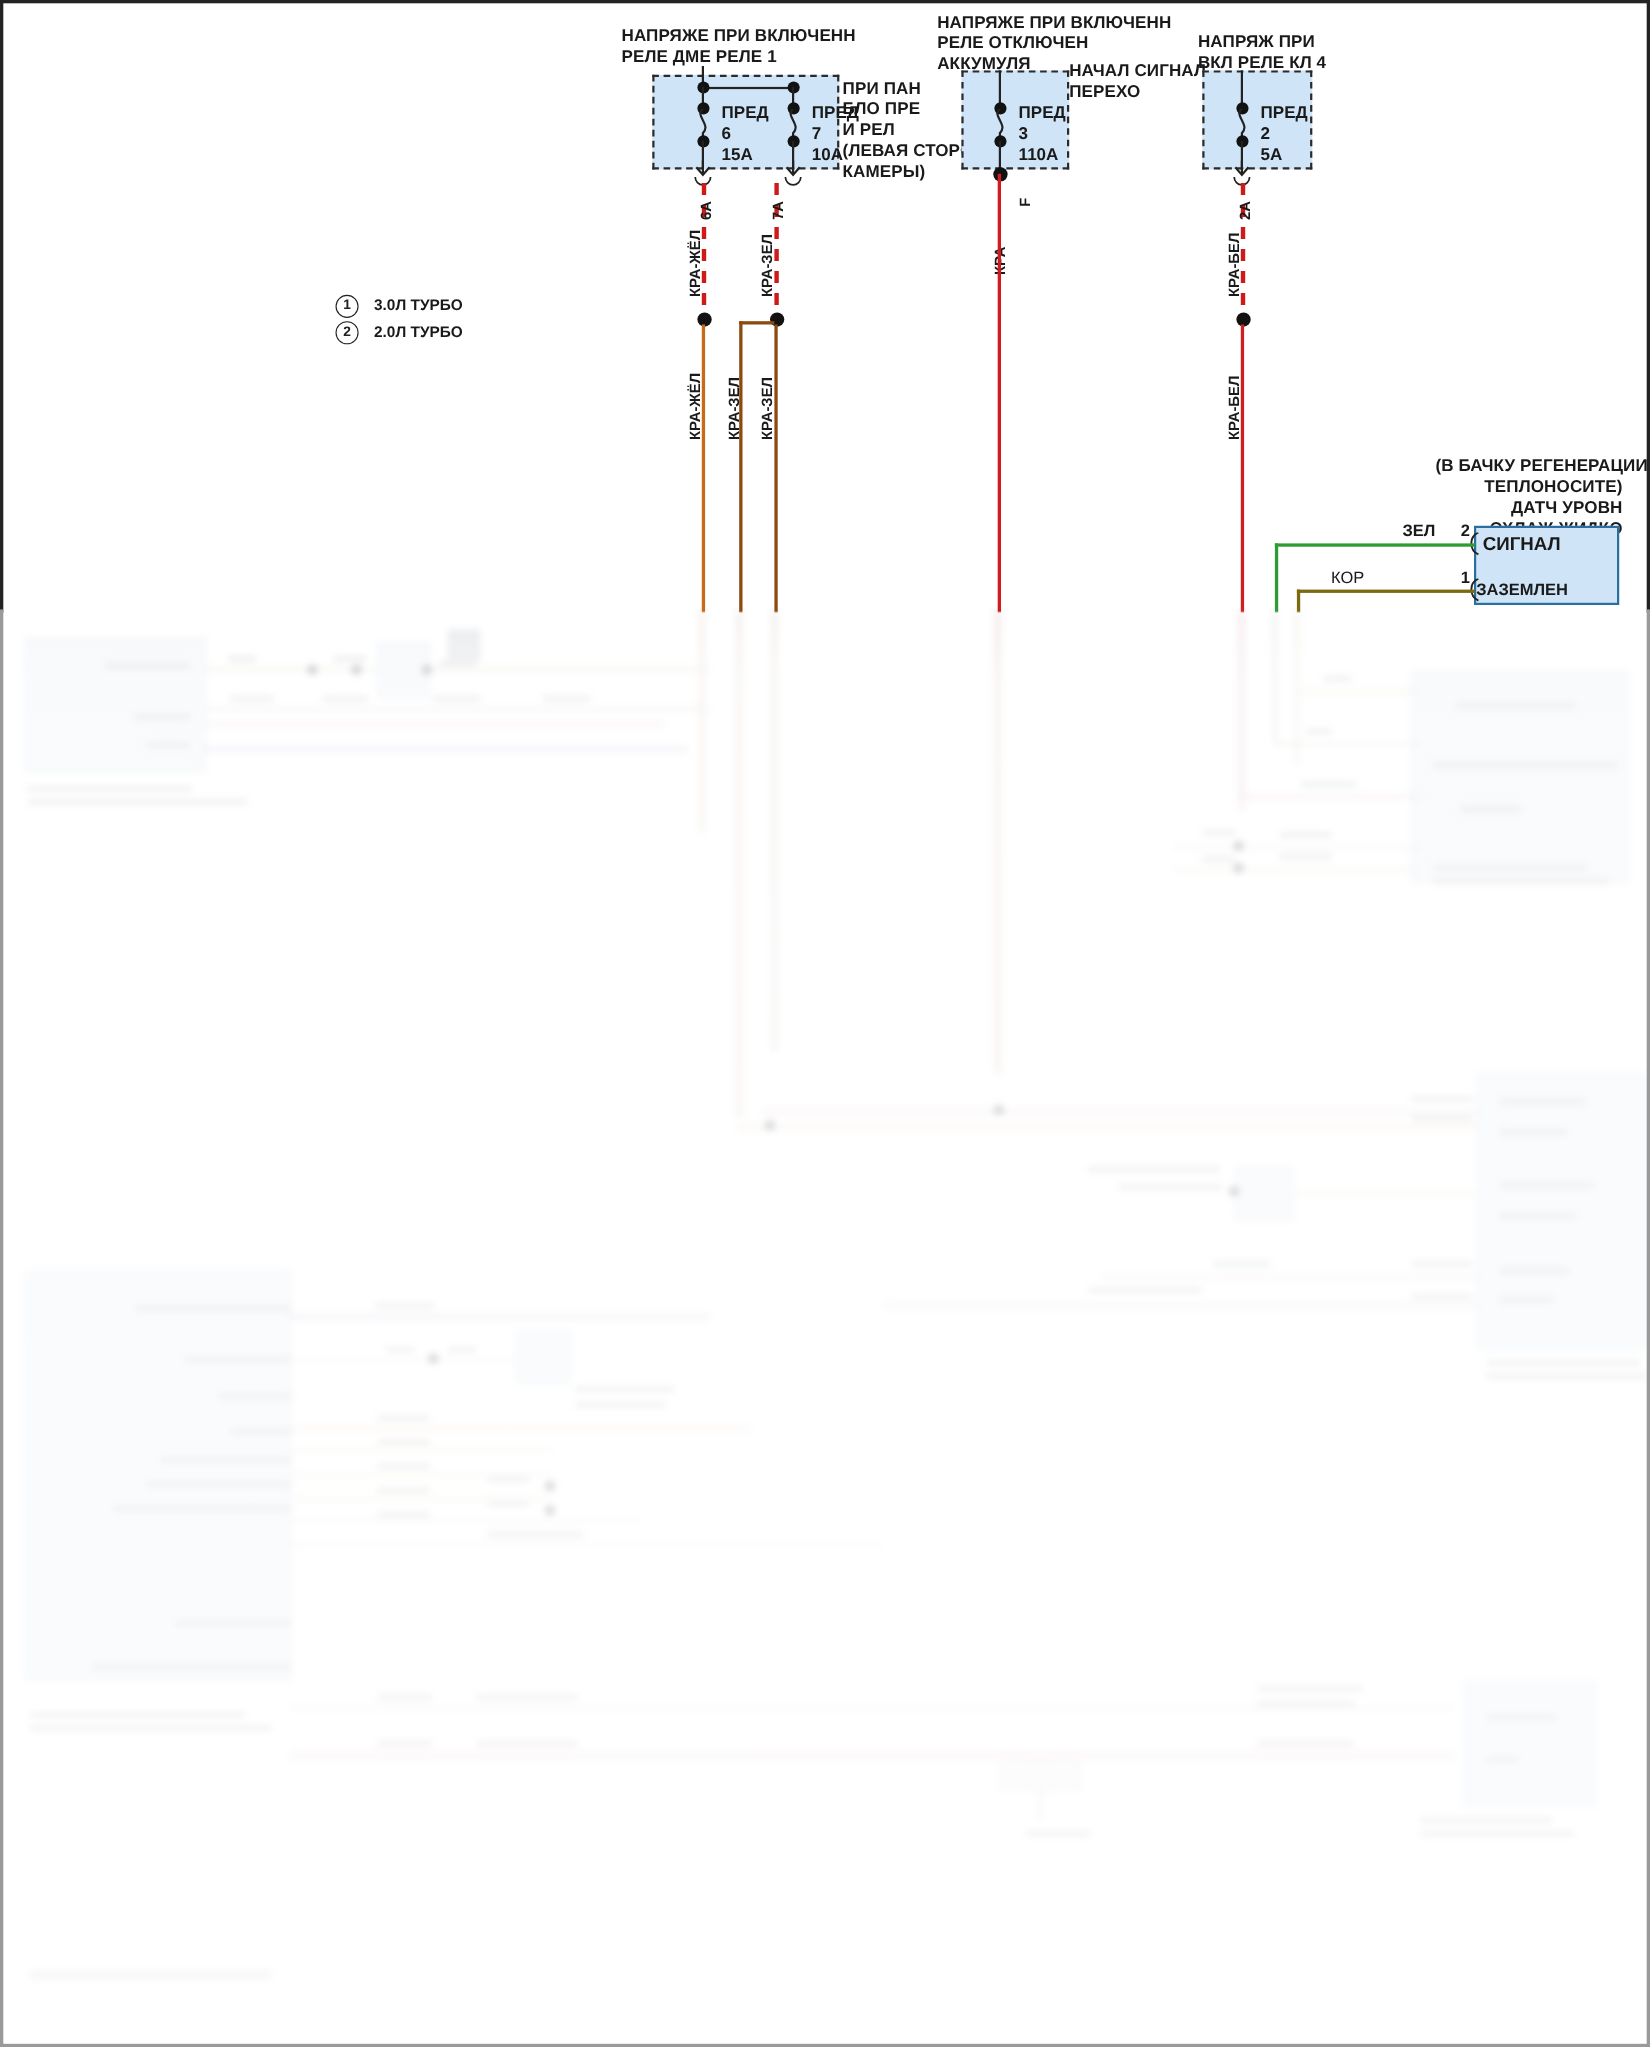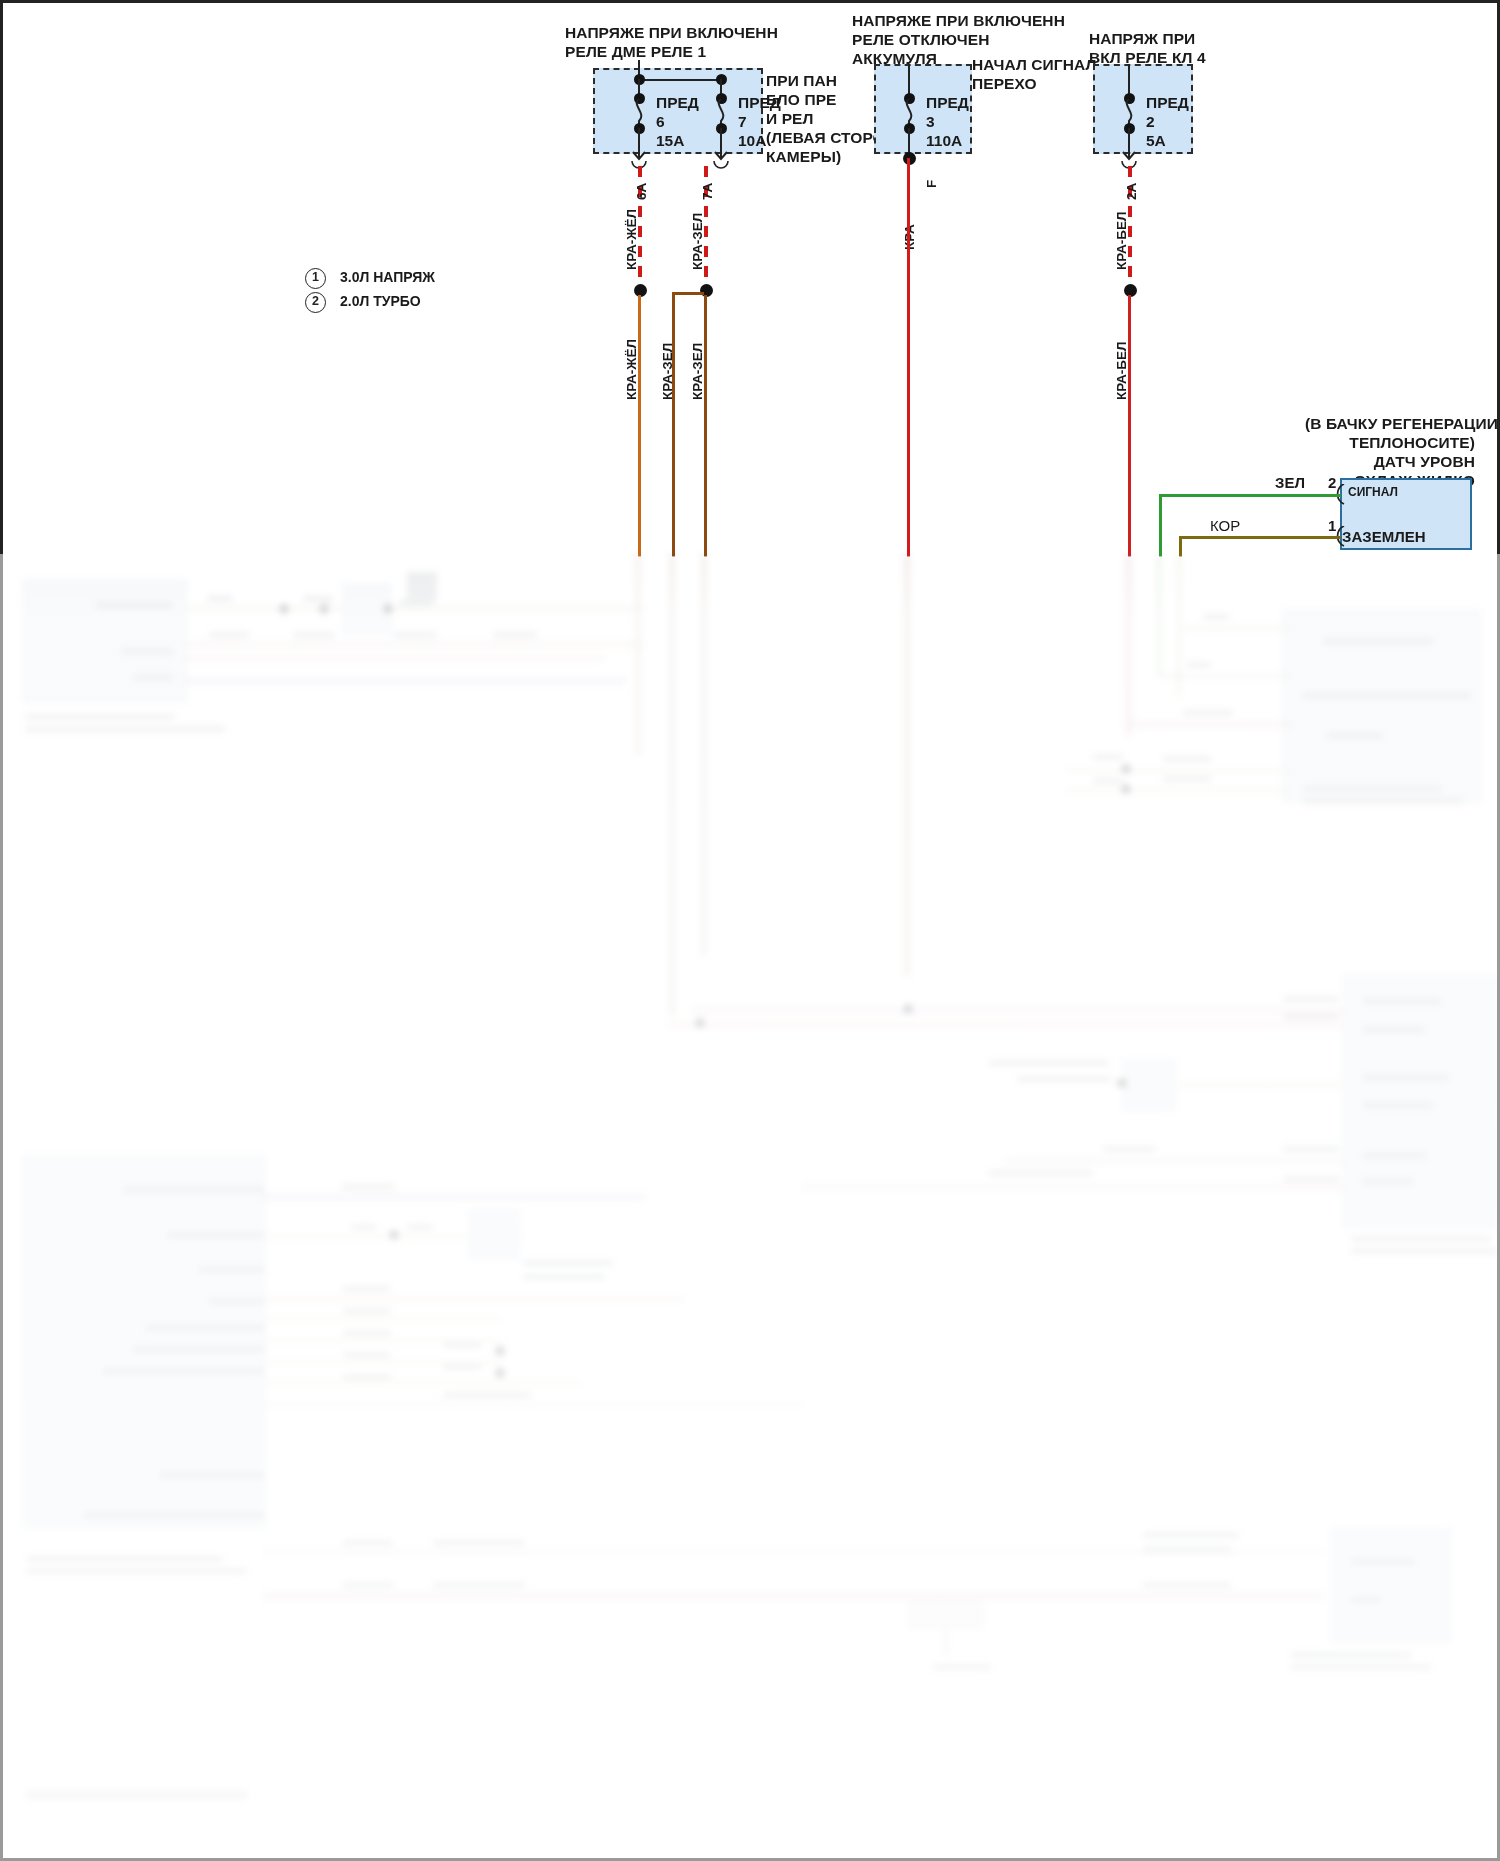--- a/index.html
+++ b/index.html
@@ -190,21 +190,21 @@
 
   <div class="wire" style="left:1128px;top:295px;width:3px;height:262px;background:#cf2020;"></div>
   <div class="vlab" style="left:1114px;top:400px;">КРА-БЕЛ</div>
 
   <div class="txt hdr" style="left:1305px;top:415px;text-align:right;width:170px;">(В БАЧКУ РЕГЕНЕРАЦИИ
 ТЕПЛОНОСИТЕ)
 ДАТЧ УРОВН
 ОХЛАЖ ЖИДКО</div>
 
   <div class="fusebox" style="left:1340px;top:478px;width:132px;height:72px;border:2px solid #2b6fa0;border-style:solid;"></div>
-  <div class="txt" style="left:1348px;top:485px;font-size:12px;font-weight:700;">СИГНАЛ</div>
+  <div class="txt" style="left:1348px;top:485px;font-size:17px;font-weight:700;">СИГНАЛ</div>
   <div class="txt" style="left:1342px;top:528px;font-size:15px;font-weight:700;">ЗАЗЕМЛЕН</div>
 
   <svg style="position:absolute;left:1332px;top:484px;" width="14" height="22">
     <path d="M12 0 A11 11 0 0 0 12 20" stroke="#222" stroke-width="1.7" fill="none"></path>
   </svg>
   <svg style="position:absolute;left:1332px;top:526px;" width="14" height="22">
     <path d="M12 0 A11 11 0 0 0 12 20" stroke="#222" stroke-width="1.7" fill="none"></path>
   </svg>
 
   <div class="txt" style="left:1275px;top:474px;font-size:15px;font-weight:700;">ЗЕЛ</div>
@@ -212,21 +212,21 @@
   <div class="txt" style="left:1210px;top:517px;font-size:15px;font-weight:400;">КОР</div>
   <div class="txt" style="left:1328px;top:517px;font-size:15px;font-weight:700;">1</div>
 
   <div class="wire" style="left:1159px;top:494px;width:182px;height:3px;background:#2f9b33;"></div>
   <div class="wire" style="left:1159px;top:494px;width:3px;height:63px;background:#2f9b33;"></div>
 
   <div class="wire" style="left:1179px;top:536px;width:162px;height:3px;background:#7d6a10;"></div>
   <div class="wire" style="left:1179px;top:536px;width:3px;height:21px;background:#7d6a10;"></div>
 
   <div class="legend-num" style="left:305px;top:268px;">1</div>
-  <div class="txt" style="left:340px;top:269px;font-size:14px;font-weight:700;">3.0Л НАПРЯЖ</div>
+  <div class="txt" style="left:340px;top:269px;font-size:14px;font-weight:700;">3.0Л ТУРБО</div>
   <div class="legend-num" style="left:305px;top:292px;">2</div>
   <div class="txt" style="left:340px;top:293px;font-size:14px;font-weight:700;">2.0Л ТУРБО</div>
 
   <div id="blurred">
 
     <div class="bwire" style="left:632px;top:0;width:6px;height:200px;background:#c96a18;opacity:.35;"></div>
     <div class="bwire" style="left:666px;top:0;width:6px;height:460px;background:#8c4a10;opacity:.32;"></div>
     <div class="bwire" style="left:698px;top:0;width:6px;height:400px;background:#8c4a10;opacity:.32;"></div>
     <div class="bwire" style="left:901px;top:0;width:6px;height:420px;background:#d41b1b;opacity:.38;"></div>
     <div class="bwire" style="left:1122px;top:0;width:7px;height:180px;background:#e8607a;opacity:.45;"></div>

